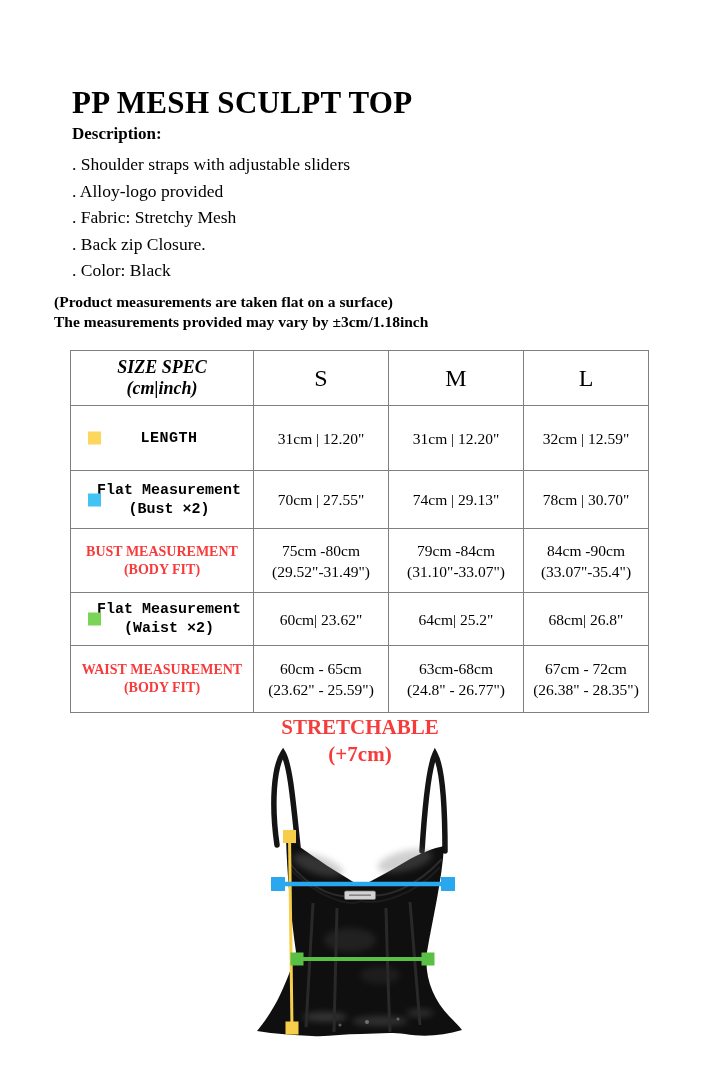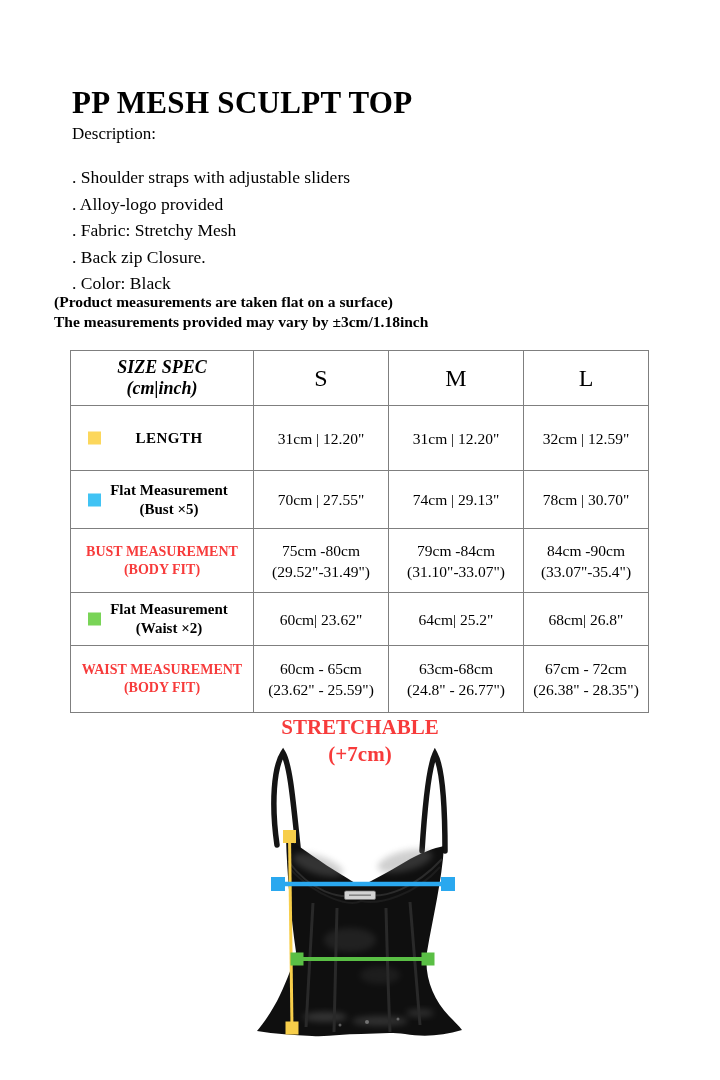--- a/index.html
+++ b/index.html
@@ -5,41 +5,41 @@
   html,body{margin:0;padding:0;}
   body{
     width:720px;height:1080px;background:#ffffff;overflow:hidden;position:relative;
     font-family:"Liberation Serif","DejaVu Serif",serif;color:#000;
   }
   .page-title{
     position:absolute;left:72px;top:64px;
     font-size:31px;font-weight:bold;letter-spacing:.3px;
   }
   .desc-block{position:absolute;left:72px;top:124px;}
-  .desc-heading{font-size:17px;font-weight:normal;margin-bottom:20px;}
+  .desc-heading{font-size:17px;font-weight:bold;margin-bottom:7px;}
   .desc-item{font-size:17.5px;line-height:26.6px;}
   .note-block{
     position:absolute;left:54px;top:292px;width:578px;text-align:left;
     font-weight:bold;font-size:15.5px;line-height:20px;
   }
   table.size-table{
     position:absolute;left:70px;top:350px;width:578px;
     border-collapse:collapse;table-layout:fixed;
     border:1.5px solid var(--table-border);
   }
   table.size-table td,table.size-table th{
     border:1px solid var(--table-border);
     text-align:center;vertical-align:middle;padding:0 4px;
     font-weight:normal;
   }
   .hdr-label{font-size:18px;font-weight:bold;line-height:21px;font-style:italic;}
   .hdr-size{font-size:24px;}
   tr.r-hdr{height:55px;} tr.r-0{height:65px;} tr.r-1{height:58px;}
   tr.r-2{height:64px;} tr.r-3{height:53px;} tr.r-4{height:67px;}
-  td.lbl{position:relative;}
+  td.lbl{position:relative;font-family:Liberation Mono, monospace;}
   .marker{
     position:absolute;left:17px;top:50%;transform:translateY(-50%);
     width:13px;height:13px;
   }
   .mk-y{background:var(--marker-yellow);} 
   .mk-b{background:var(--marker-blue);} 
   .mk-g{background:var(--marker-green);}
   .lbl-text{font-weight:bold;font-size:15px;line-height:19px;padding-left:14px;}
   .lbl-text.plain{letter-spacing:.5px;}
   .lbl-red{font-weight:bold;font-size:14px;line-height:18px;color:var(--accent-red);}
@@ -108,21 +108,21 @@
     <td class="cell-val">
           <div>32cm | 12.59"</div>
         </td>
   </tr>
 
   <tr class="r-1">
     <td class="lbl">
       <span class="marker mk-b"></span>
       <div class="lbl-text">
         <div>Flat Measurement</div>
-        <div>(Bust ×5)</div>
+        <div>(Bust ×2)</div>
       </div>
     </td>
     <td class="cell-val">
           <div>70cm | 27.55"</div>
         </td>
     <td class="cell-val">
           <div>74cm | 29.13"</div>
         </td>
     <td class="cell-val">
           <div>78cm | 30.70"</div>

